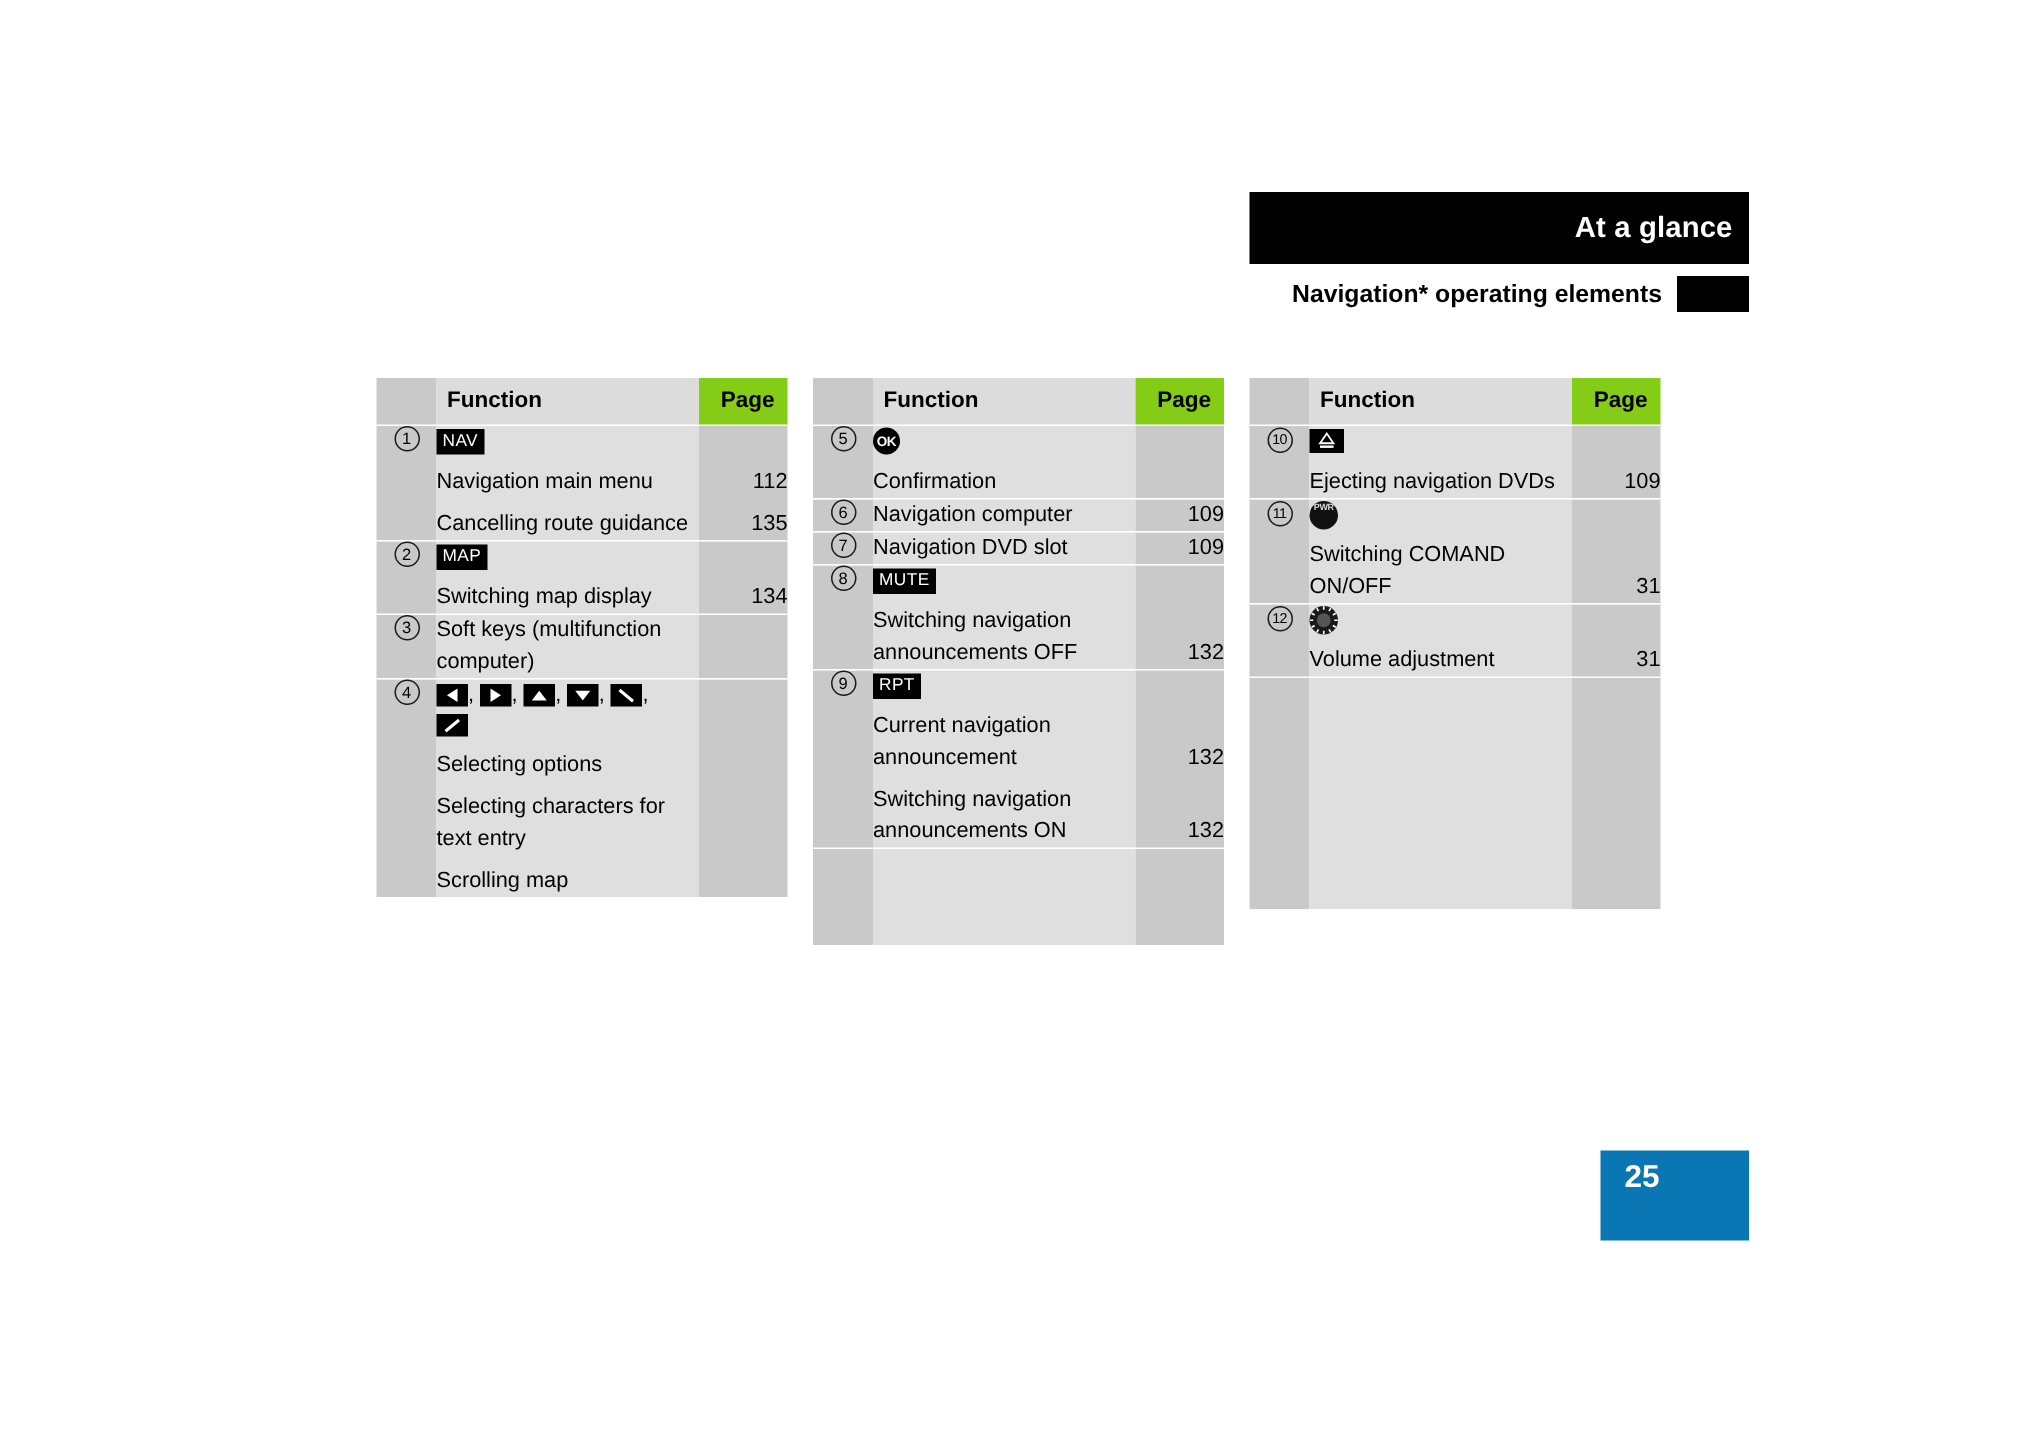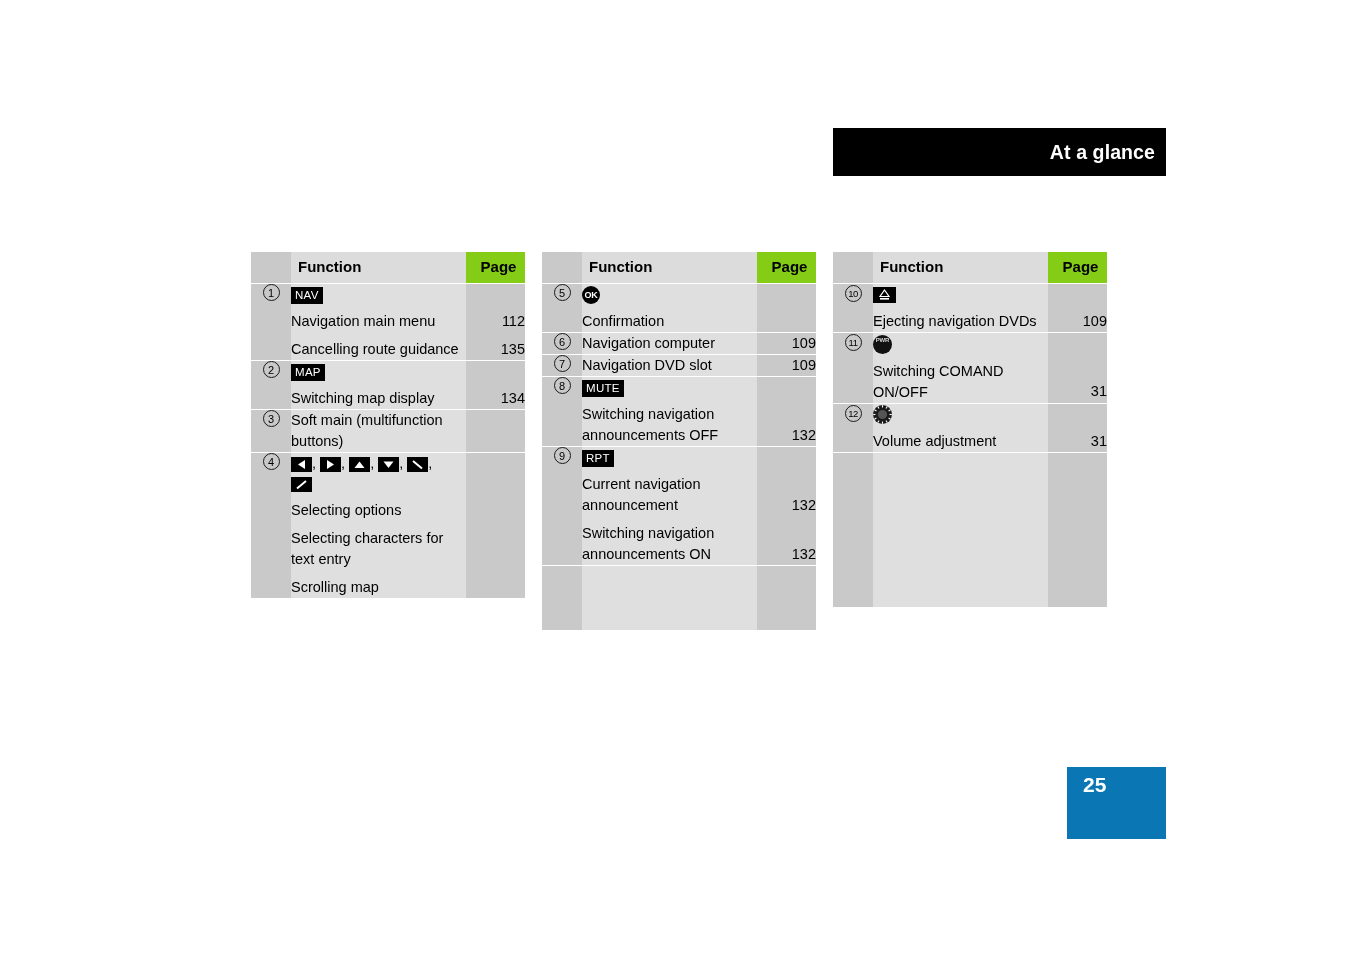--- a/index.html
+++ b/index.html
@@ -57,21 +57,21 @@
     height: 24px;
     background: #000000;
   }
 
   
   #page-number-badge {
     position: absolute;
     left: 1067px;
     top: 767px;
     width: 99px;
-    height: 72px;
+    height: 60px;
     background: #0a76b4;
   }
   #page-number-value {
     position: absolute;
     left: 16px;
     top: 6px;
     color: #ffffff;
     font-size: 21px;
     font-weight: bold;
   }
@@ -233,20 +233,24 @@
   .glyphline { line-height: 20px; }
   .txt { display: block; }
   .gap { height: 7px; }
 </style>
 </head>
 <body>
 
 <div id="header-block">
   <div id="header-banner">
     <span id="header-banner-title">At a glance</span>
+  </div>
+  <div id="header-subtitle-row">
+    <span id="header-subtitle">Navigation* operating elements</span>
+    <span id="header-black-tab"></span>
   </div>
 </div>
 
 <div id="page-number-badge">
   <span id="page-number-value">25</span>
 </div>
 
 <table class="ref-table" id="table-col-1">
   <colgroup>
       <col class="c-num">
@@ -285,21 +289,21 @@
         </td>
         <td class="cell-pg">
           <div class="glyphline">&nbsp;</div>
           <div class="gap"></div>
           <div class="txt" style="height: 21px; display: flex; align-items: flex-end; justify-content: flex-end;">134</div>
         </td>
       </tr>
       <tr class="rowline">
         <td class="cell-num"><span class="circ">3</span></td>
         <td class="cell-fn">
-          <div class="txt">Soft main (multifunction buttons)</div>
+          <div class="txt">Soft keys (multifunction computer)</div>
         </td>
         <td class="cell-pg">
           <div class="txt" style="height: 42px; display: flex; align-items: flex-end; justify-content: flex-end;">&nbsp;</div>
         </td>
       </tr>
       <tr class="rowline">
         <td class="cell-num"><span class="circ">4</span></td>
         <td class="cell-fn">
           <div class="glyphline"><span class="arrowkey"><svg width="21" height="15" viewBox="0 0 21 15">
                 <path d="M14,3 L14,12 L7,7.5 Z" fill="#ffffff"></path>

